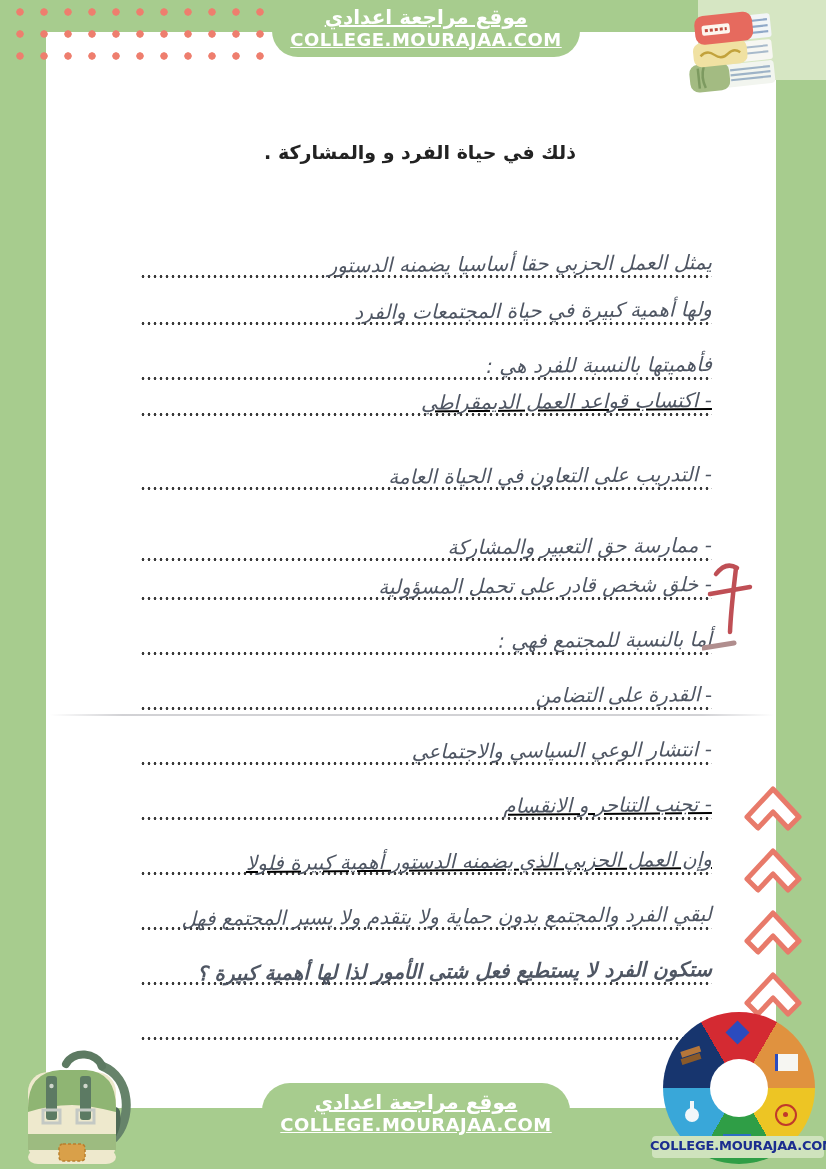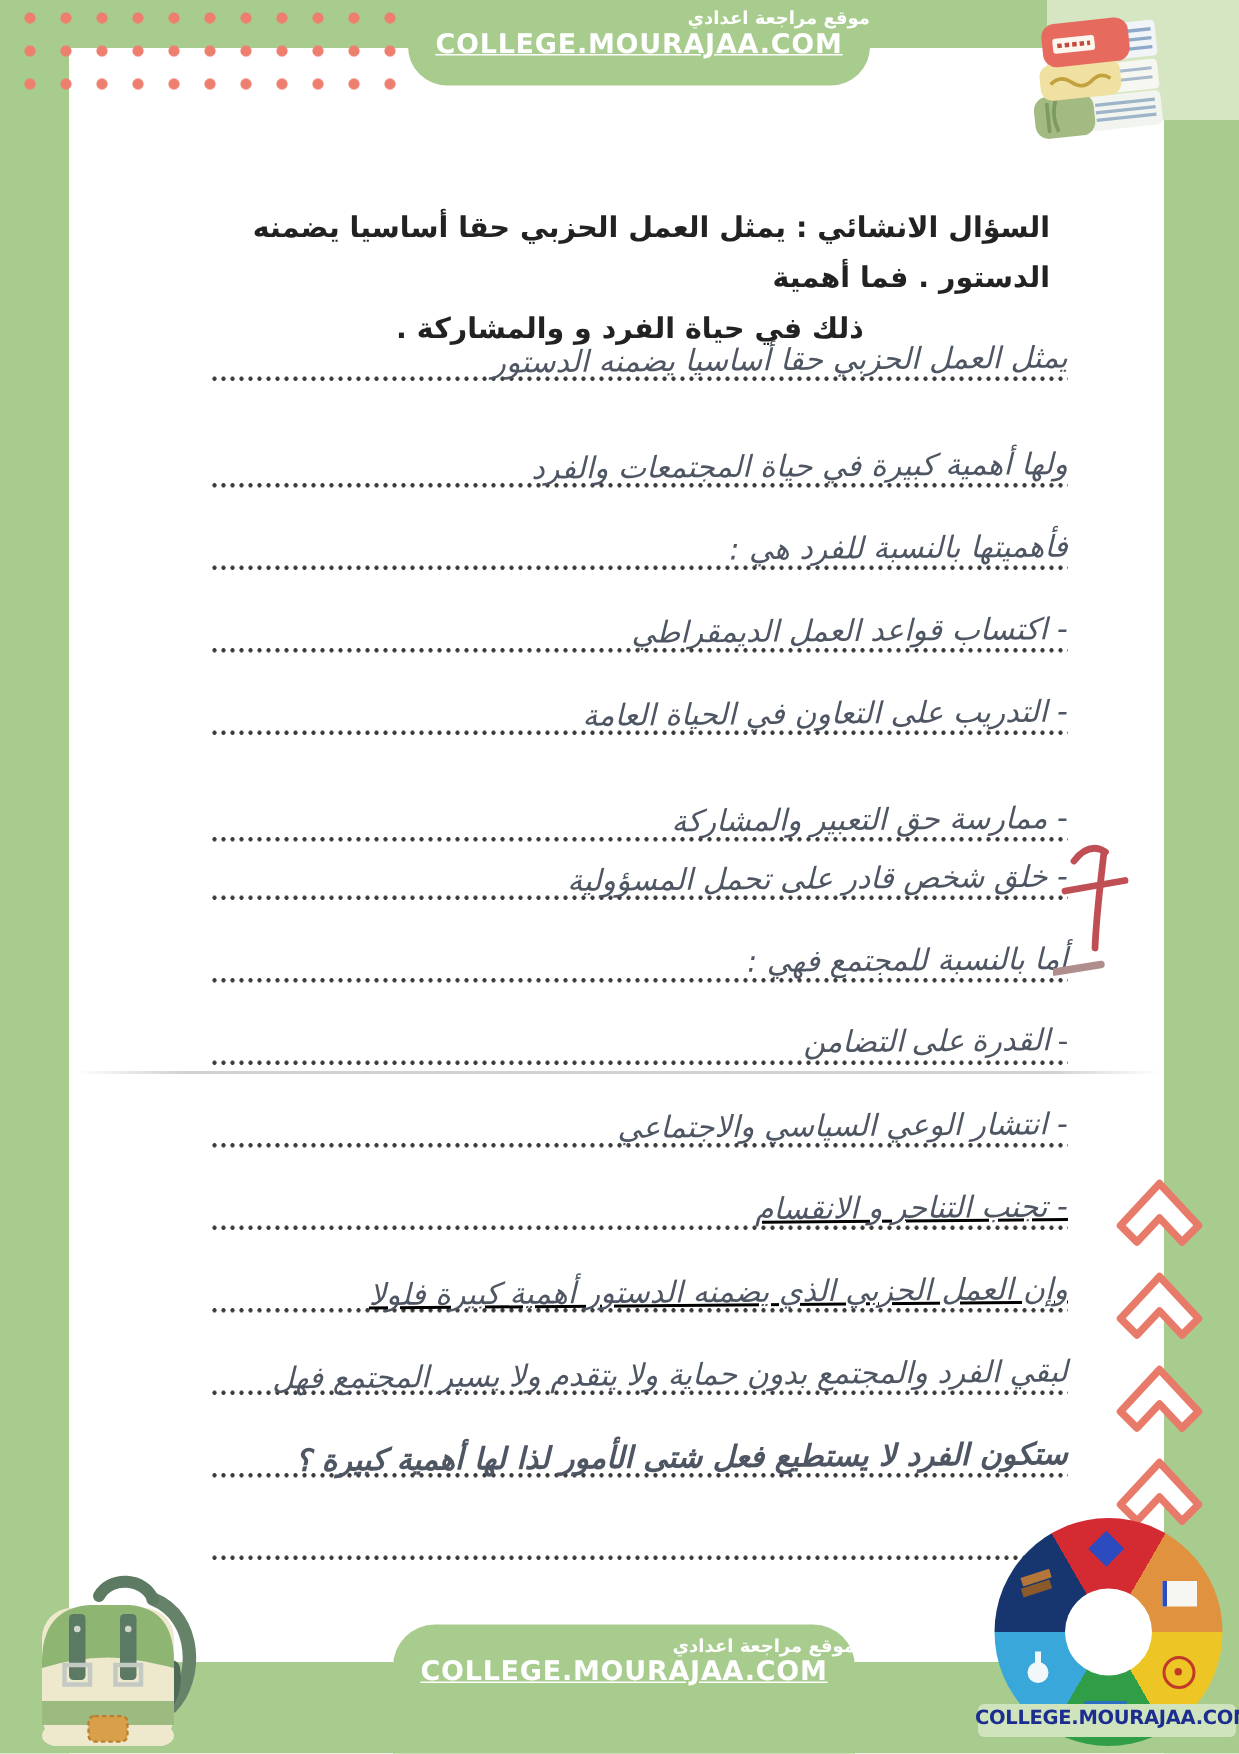--- a/index.html
+++ b/index.html
@@ -18,21 +18,21 @@
   .footer-bump{position:absolute; left:262px; top:1083px; width:308px; height:90px;
     background:#a7cc8e; border-radius:28px 28px 0 0; z-index:2;}
   .corner-light{position:absolute; right:0; top:0; width:128px; height:80px;
     background:#d6e6c3; border-radius:0 0 0 38px; z-index:1;}
   
   .dot-grid{position:absolute; left:2px; top:0; width:262px; height:64px; z-index:3;
     background-image:radial-gradient(circle, #ee7e6e 3.4px, rgba(0,0,0,0) 4px);
     background-size:24px 22px; background-position:6px 1px;}
   
   .banner-text{position:absolute; z-index:4; width:308px; text-align:center; color:#ffffff;}
-  .banner-text .ar{display:block; font-size:12px; font-weight:bold; text-align:right;}
+  .banner-text .ar{display:block; font-size:20px; font-weight:bold; text-decoration:underline;}
   .banner-text .url{display:block; font-size:18px; font-weight:bold; letter-spacing:.5px; text-decoration:underline;}
   .banner-top{left:272px; top:5px;}
   .banner-bottom{left:262px; top:1090px;}
   
   .question{position:absolute; left:140px; top:136px; width:560px; z-index:2;
     direction:rtl; font-weight:bold; font-size:19px; color:#222; line-height:1.75;}
   .question .q1{text-align:right;}
   .question .q2{text-align:center;}
   
   .answers{position:absolute; left:0; top:0; z-index:2;}
@@ -117,38 +117,37 @@
       <line x1="53" y1="21" x2="88" y2="21" stroke="#8fa8c8" stroke-width="2.2"></line>
       <line x1="53" y1="27" x2="88" y2="27" stroke="#8fa8c8" stroke-width="2.2"></line>
       <line x1="53" y1="33" x2="88" y2="33" stroke="#8fa8c8" stroke-width="2.2"></line>
       <rect x="15" y="11" width="58" height="29" rx="9" fill="#e66a5e"></rect>
       <rect x="22" y="21" width="28" height="10" rx="2" fill="#fdf6ee"></rect>
       <path d="M25 26 h22" stroke="#c24a3e" stroke-width="3" stroke-dasharray="3 2"></path>
     </g>
   </svg>
 
   <div class="question">
-    <div class="q1">السؤال الانشائي : يمثل العمل الحزبي حقا أساسيا يضمنه الدستور . فما أهمية</div>
     <div class="q2">ذلك في حياة الفرد و والمشاركة .</div>
   </div>
 
   <div class="answers">
-      <div class="answer-row" style="top: 216px;">
+      <div class="answer-row" style="top: 240px;">
         <div class="handwriting">يمثل العمل الحزبي حقا أساسيا يضمنه الدستور</div>
         <div class="dotline"></div>
       </div>
       <div class="answer-row" style="top: 287px;">
         <div class="handwriting">ولها أهمية كبيرة في حياة المجتمعات والفرد</div>
         <div class="dotline"></div>
       </div>
       <div class="answer-row" style="top: 342px;">
         <div class="handwriting">فأهميتها بالنسبة للفرد هي :</div>
         <div class="dotline"></div>
       </div>
-      <div class="answer-row" style="top: 397px;">
+      <div class="answer-row" style="top: 378px; text-decoration: underline;">
         <div class="handwriting">- اكتساب قواعد العمل الديمقراطي</div>
         <div class="dotline"></div>
       </div>
       <div class="answer-row" style="top: 452px;">
         <div class="handwriting">- التدريب على التعاون في الحياة العامة</div>
         <div class="dotline"></div>
       </div>
       <div class="answer-row" style="top: 523px;">
         <div class="handwriting">- ممارسة حق التعبير والمشاركة</div>
         <div class="dotline"></div>

